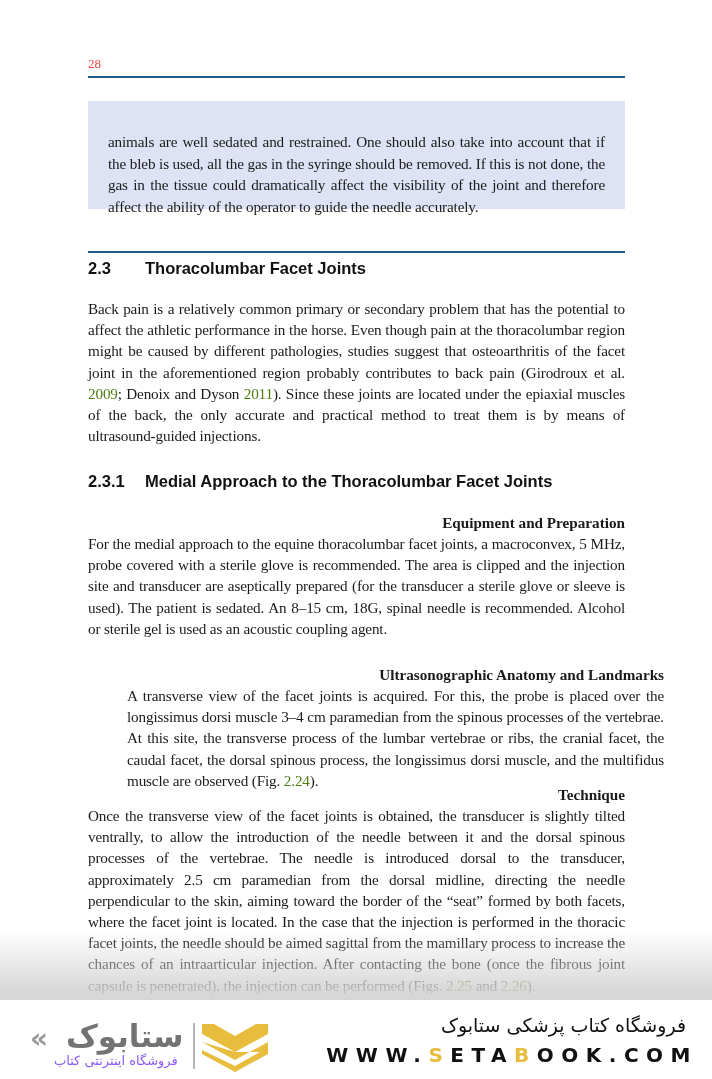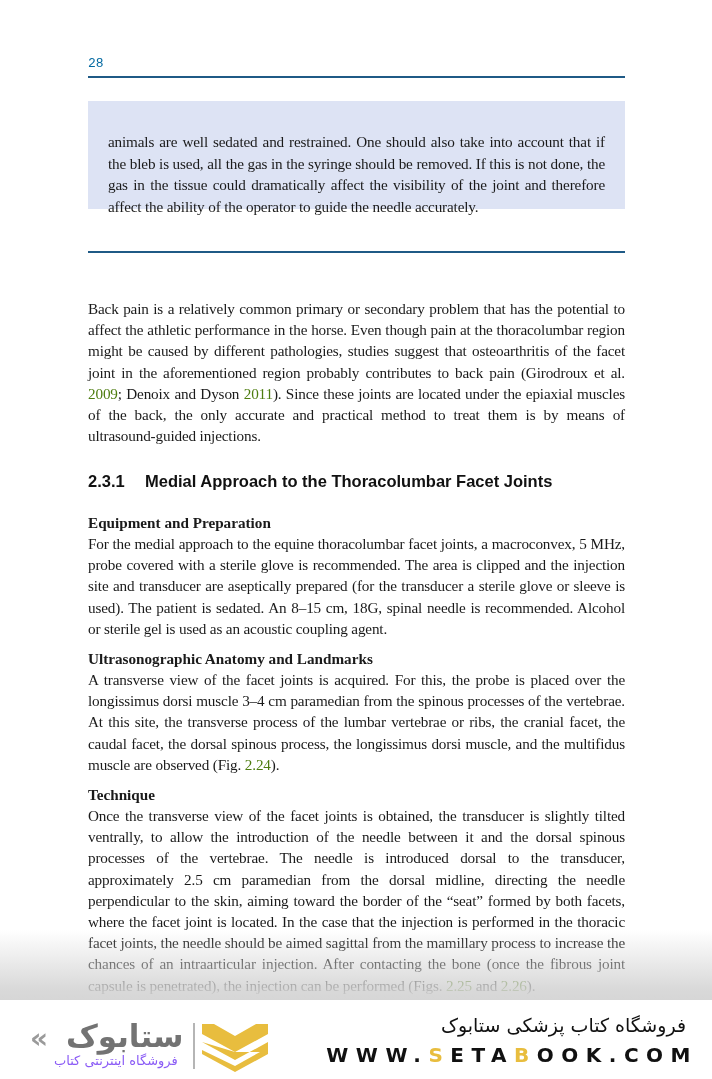--- a/index.html
+++ b/index.html
@@ -10,21 +10,21 @@
     color: #1a1a1a;
   }
   .page { position: absolute; left: 0; top: 0; width: 712px; height: 1000px; background: #fff; }
   .fade {
     position: absolute; left: 0; top: 930px; width: 712px; height: 70px;
     background: linear-gradient(to bottom, rgba(215,215,215,0) 0%, rgba(210,210,210,0.85) 85%, #d6d6d6 100%);
     pointer-events: none;
   }
   .running-head {
     position: absolute; left: 88px; top: 56px; width: 537px; height: 20px;
-    font-family: Liberation Mono, monospace; font-size: 13px; color: #0369a1;
+    font-family: Liberation Serif, serif; font-size: 13px; color: #ef4444;
   }
   .running-head .pg { position: absolute; left: 0; top: 0; }
   .running-head .chap { position: absolute; right: 0; top: 0; white-space: nowrap; }
   .running-head .chap .num { margin-right: 10px; }
   .head-rule { position: absolute; left: 88px; top: 76px; width: 537px; height: 2px; background: #1f5a86; }
 
   .box {
     position: absolute; left: 88px; top: 101px; width: 537px; height: 108px;
     background: #dde3f4; box-sizing: border-box; padding: 30px 20px 0 20px;
   }
@@ -41,23 +41,23 @@
   }
   .heading .hnum { display: inline-block; }
   .h23 { top: 259px; }
   .h23 .hnum { width: 57px; }
   .h231 { top: 472px; }
   .h231 .hnum { width: 57px; }
 
   .block { position: absolute; left: 88px; width: 537px; }
   .b1 { top: 298px; }
   .b2 { top: 512px; }
-  .b3 { top: 648px; }
+  .b3 { top: 664px; margin-left: 39px; }
   .b4 { top: 784px; }
-  .subhead { font-weight: bold; font-size: 15.2px; line-height: 21px; margin: 0; }
+  .subhead { font-weight: bold; font-size: 15.2px; line-height: 21px; margin: 0; text-align: right; }
   a.ref { color: #4d7c0f; text-decoration: none; }
 
   .footer { position: absolute; left: 0; top: 1000px; width: 712px; height: 79px; background: #fff; }
   .logo-latin {
     position: absolute; left: 36px; top: 1018px; font-family: "DejaVu Sans", sans-serif;
     font-size: 31px; font-weight: bold; letter-spacing: -2px; color: #737373; text-align: center;
   }
   .logo-arrows { position: absolute; left: 30px; top: 1022px; color: #9a9a9a; font-size: 28px; font-family: "DejaVu Sans", sans-serif; font-weight: bold; letter-spacing: -6px; }
   .logo-tagline { position: absolute; left: 54px; top: 1053px; font-size: 13px; color: #8b5cf6; font-family: "DejaVu Sans", sans-serif; direction: rtl; }
   .logo-divider { position: absolute; left: 193px; top: 1023px; width: 1.5px; height: 46px; background: #b5b5b5; }
@@ -80,20 +80,23 @@
   <div class="running-head">
     <span class="pg">28</span>
   </div>
   <div class="head-rule"></div>
 
   <div class="box">
     <p class="para">animals are well sedated and restrained. One should also take into account that if the bleb is used, all the gas in the syringe should be removed. If this is not done, the gas in the tissue could dramatically affect the visibility of the joint and therefore affect the ability of the operator to guide the needle accurately.</p>
   </div>
 
   <div class="sec-rule"></div>
+  <div class="heading h23">
+    <span class="hnum">2.3</span><span>Thoracolumbar Facet Joints</span>
+  </div>
 
   <div class="block b1">
     <p class="para"><span>Back pain is a relatively common primary or secondary problem that has the potential to affect the athletic performance in the horse. Even though pain at the thoracolumbar region might be caused by different pathologies, studies suggest that osteoarthritis of the facet joint in the aforementioned region probably contributes to back pain (Girodroux et al. </span><a class="ref" href="#">2009</a><span>; Denoix and Dyson </span><a class="ref" href="#">2011</a><span>). Since these joints are located under the epiaxial muscles of the back, the only accurate and practical method to treat them is by means of ultrasound-guided injections.</span></p>
   </div>
 
   <div class="heading h231">
     <span class="hnum">2.3.1</span><span>Medial Approach to the Thoracolumbar Facet Joints</span>
   </div>
 
   <div class="block b2">

